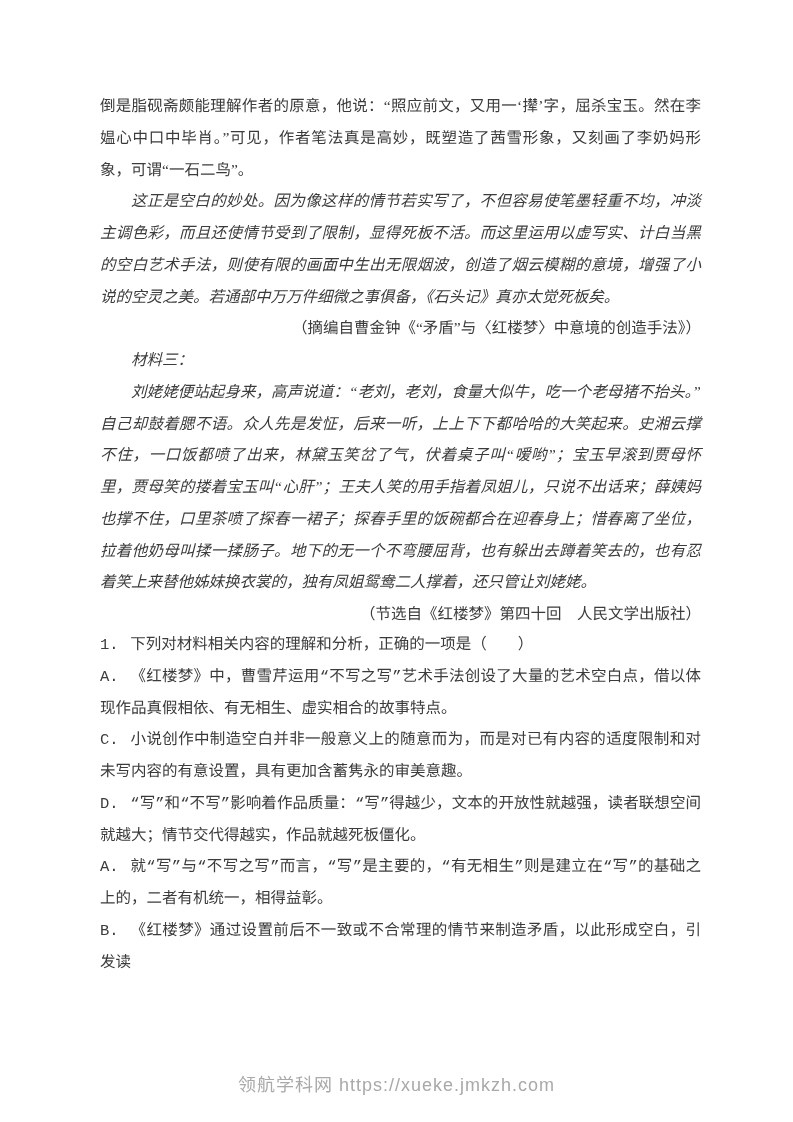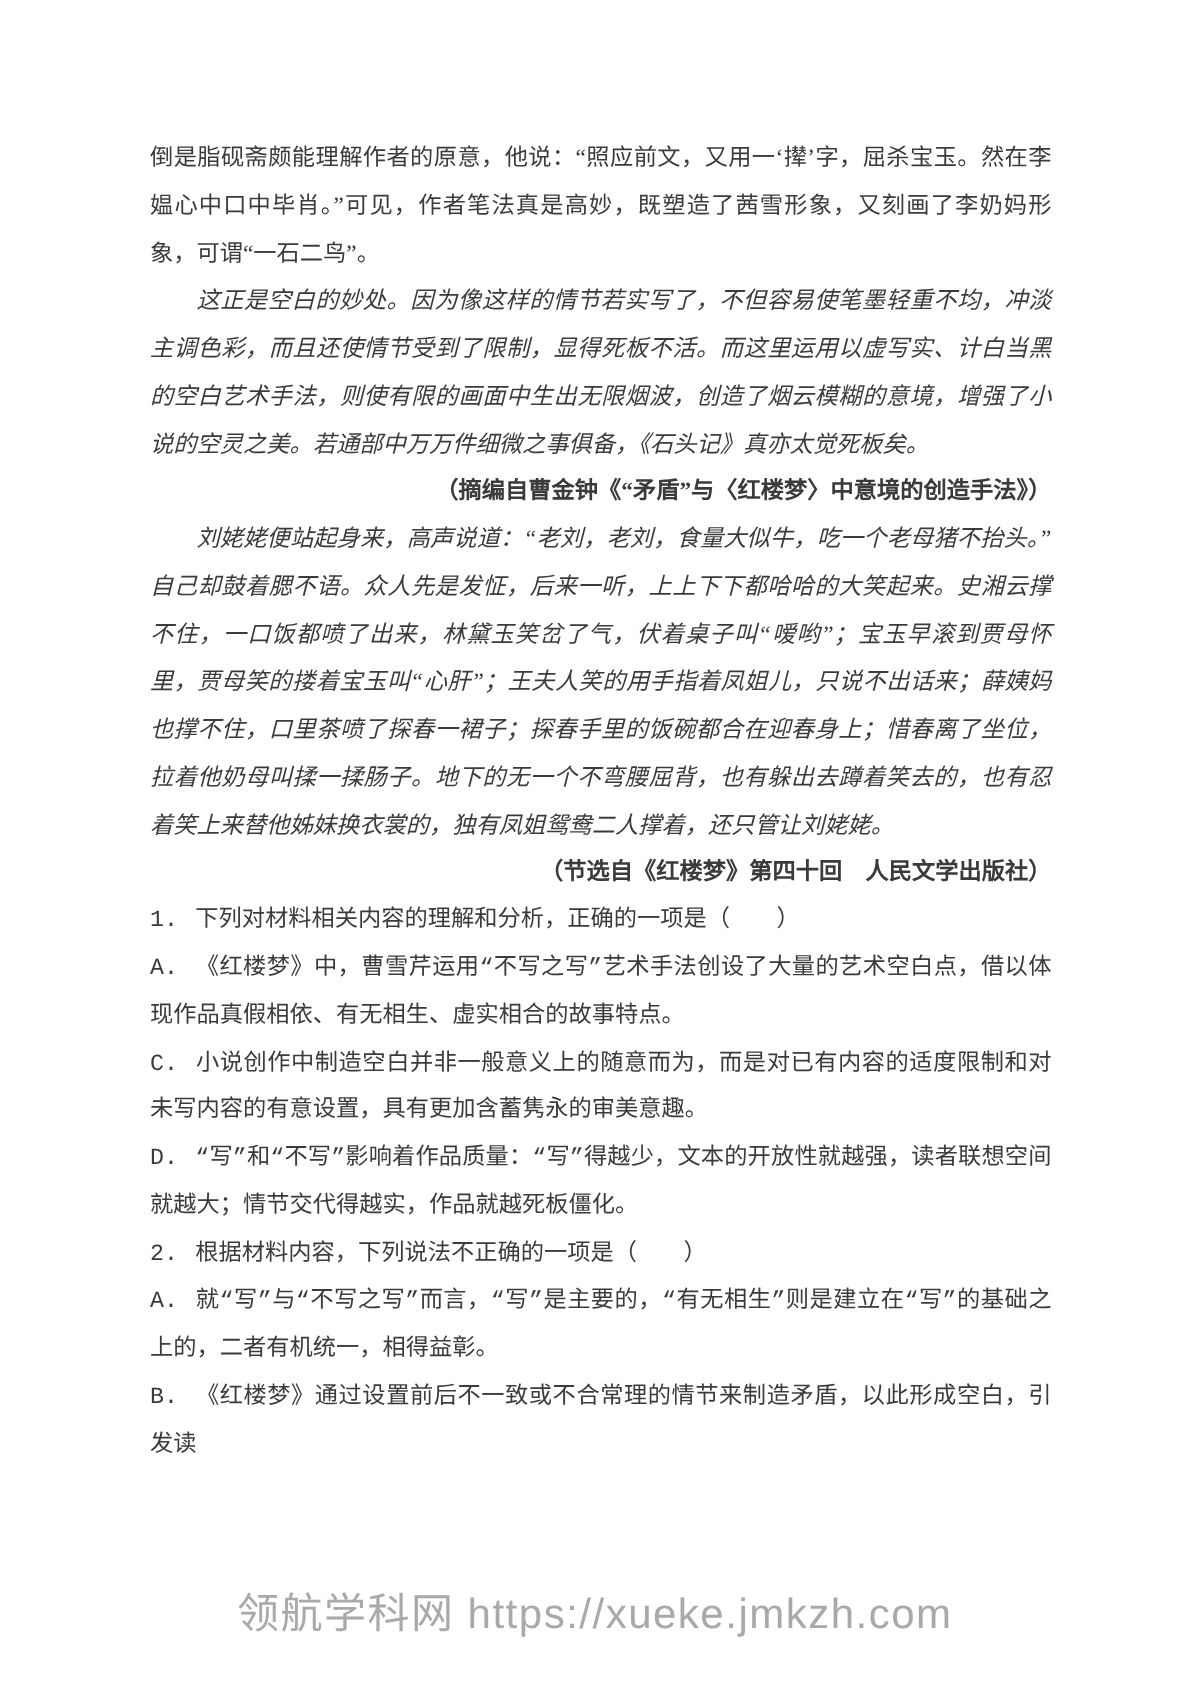--- a/index.html
+++ b/index.html
@@ -25,68 +25,67 @@
     margin: 0;
     text-align: justify;
   }
   .para.indent {
     text-indent: 2em;
     font-style: italic;
   }
   .attribution {
     margin: 0;
     text-align: right;
-    font-weight: bold;
   }
   .question, .option {
     margin: 0;
     text-align: justify;
     font-family: Liberation Mono, monospace;
   }
   .qnum, .letter {
     margin-right: 0.75em;
   }
   .watermark {
     position: absolute;
     left: 0;
     right: 0;
     bottom: 18px;
     text-align: center;
     font-family: "Liberation Sans", "DejaVu Sans", sans-serif;
-    font-size: 28px;
+    font-size: 18px;
     color: #a9a9a9;
     letter-spacing: 1px;
   }
 </style>
 </head>
 <body>
 
 <div class="page">
 
   <p class="para">倒是脂砚斋颇能理解作者的原意，他说：“照应前文，又用一‘撵’字，屈杀宝玉。然在李媪心中口中毕肖。”可见，作者笔法真是高妙，既塑造了茜雪形象，又刻画了李奶妈形象，可谓“一石二鸟”。</p>
 
   <p class="para indent">这正是空白的妙处。因为像这样的情节若实写了，不但容易使笔墨轻重不均，冲淡主调色彩，而且还使情节受到了限制，显得死板不活。而这里运用以虚写实、计白当黑的空白艺术手法，则使有限的画面中生出无限烟波，创造了烟云模糊的意境，增强了小说的空灵之美。若通部中万万件细微之事俱备，《石头记》真亦太觉死板矣。</p>
 
   <p class="attribution">（摘编自曹金钟《“矛盾”与〈红楼梦〉中意境的创造手法》）</p>
 
+  <p class="para indent">材料三：</p>
 
   <p class="para indent">刘姥姥便站起身来，高声说道：“老刘，老刘，食量大似牛，吃一个老母猪不抬头。”自己却鼓着腮不语。众人先是发怔，后来一听，上上下下都哈哈的大笑起来。史湘云撑不住，一口饭都喷了出来，林黛玉笑岔了气，伏着桌子叫“嗳哟”；宝玉早滚到贾母怀里，贾母笑的搂着宝玉叫“心肝”；王夫人笑的用手指着凤姐儿，只说不出话来；薛姨妈也撑不住，口里茶喷了探春一裙子；探春手里的饭碗都合在迎春身上；惜春离了坐位，拉着他奶母叫揉一揉肠子。地下的无一个不弯腰屈背，也有躲出去蹲着笑去的，也有忍着笑上来替他姊妹换衣裳的，独有凤姐鸳鸯二人撑着，还只管让刘姥姥。</p>
 
   <p class="attribution">（节选自《红楼梦》第四十回　人民文学出版社）</p>
 
   <p class="question"><span class="qnum">1.</span><span>下列对材料相关内容的理解和分析，正确的一项是（　　）</span></p>
 
   <p class="option"><span class="letter">A.</span><span>《红楼梦》中，曹雪芹运用“不写之写”艺术手法创设了大量的艺术空白点，借以体现作品真假相依、有无相生、虚实相合的故事特点。</span></p>
 
 
   <p class="option"><span class="letter">C.</span><span>小说创作中制造空白并非一般意义上的随意而为，而是对已有内容的适度限制和对未写内容的有意设置，具有更加含蓄隽永的审美意趣。</span></p>
 
   <p class="option"><span class="letter">D.</span><span>“写”和“不写”影响着作品质量：“写”得越少，文本的开放性就越强，读者联想空间就越大；情节交代得越实，作品就越死板僵化。</span></p>
 
-  <p class="question"><span class="qnum">2.</span><span>根据材料内容，下列说法不正确的一项是（　　）</span></p>
 
   <p class="option"><span class="letter">A.</span><span>就“写”与“不写之写”而言，“写”是主要的，“有无相生”则是建立在“写”的基础之上的，二者有机统一，相得益彰。</span></p>
 
   <p class="option"><span class="letter">B.</span><span>《红楼梦》通过设置前后不一致或不合常理的情节来制造矛盾，以此形成空白，引发读</span></p>
 
   <div class="watermark">领航学科网 https://xueke.jmkzh.com</div>
 
 </div>
 
 </body></html>

